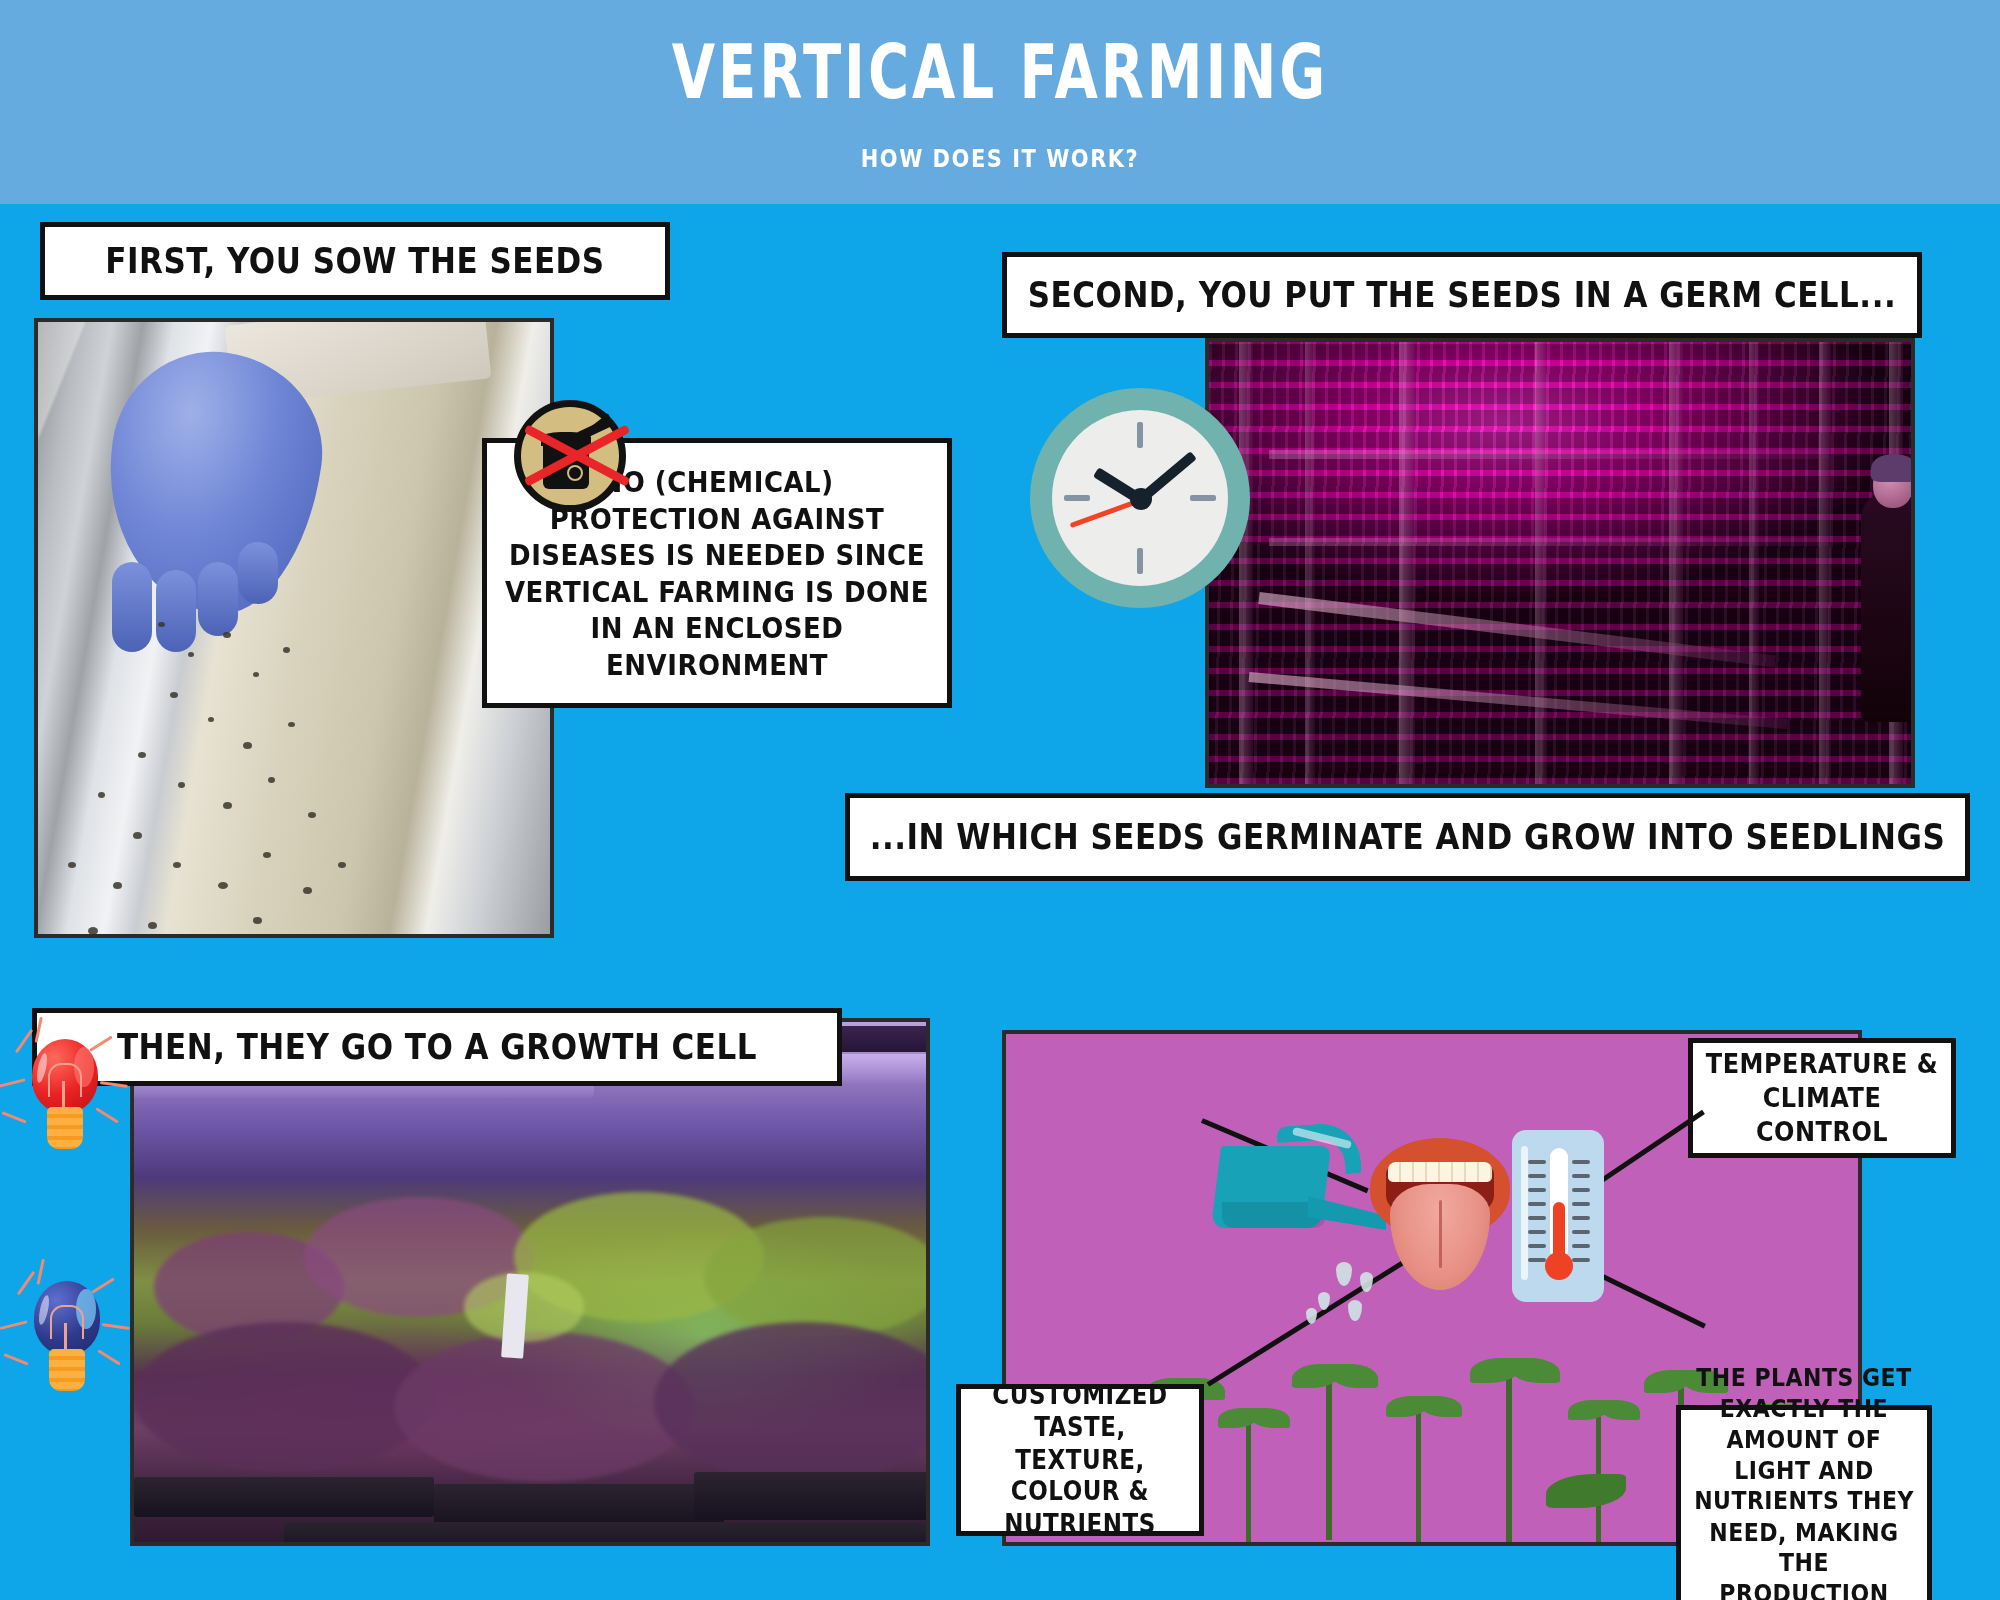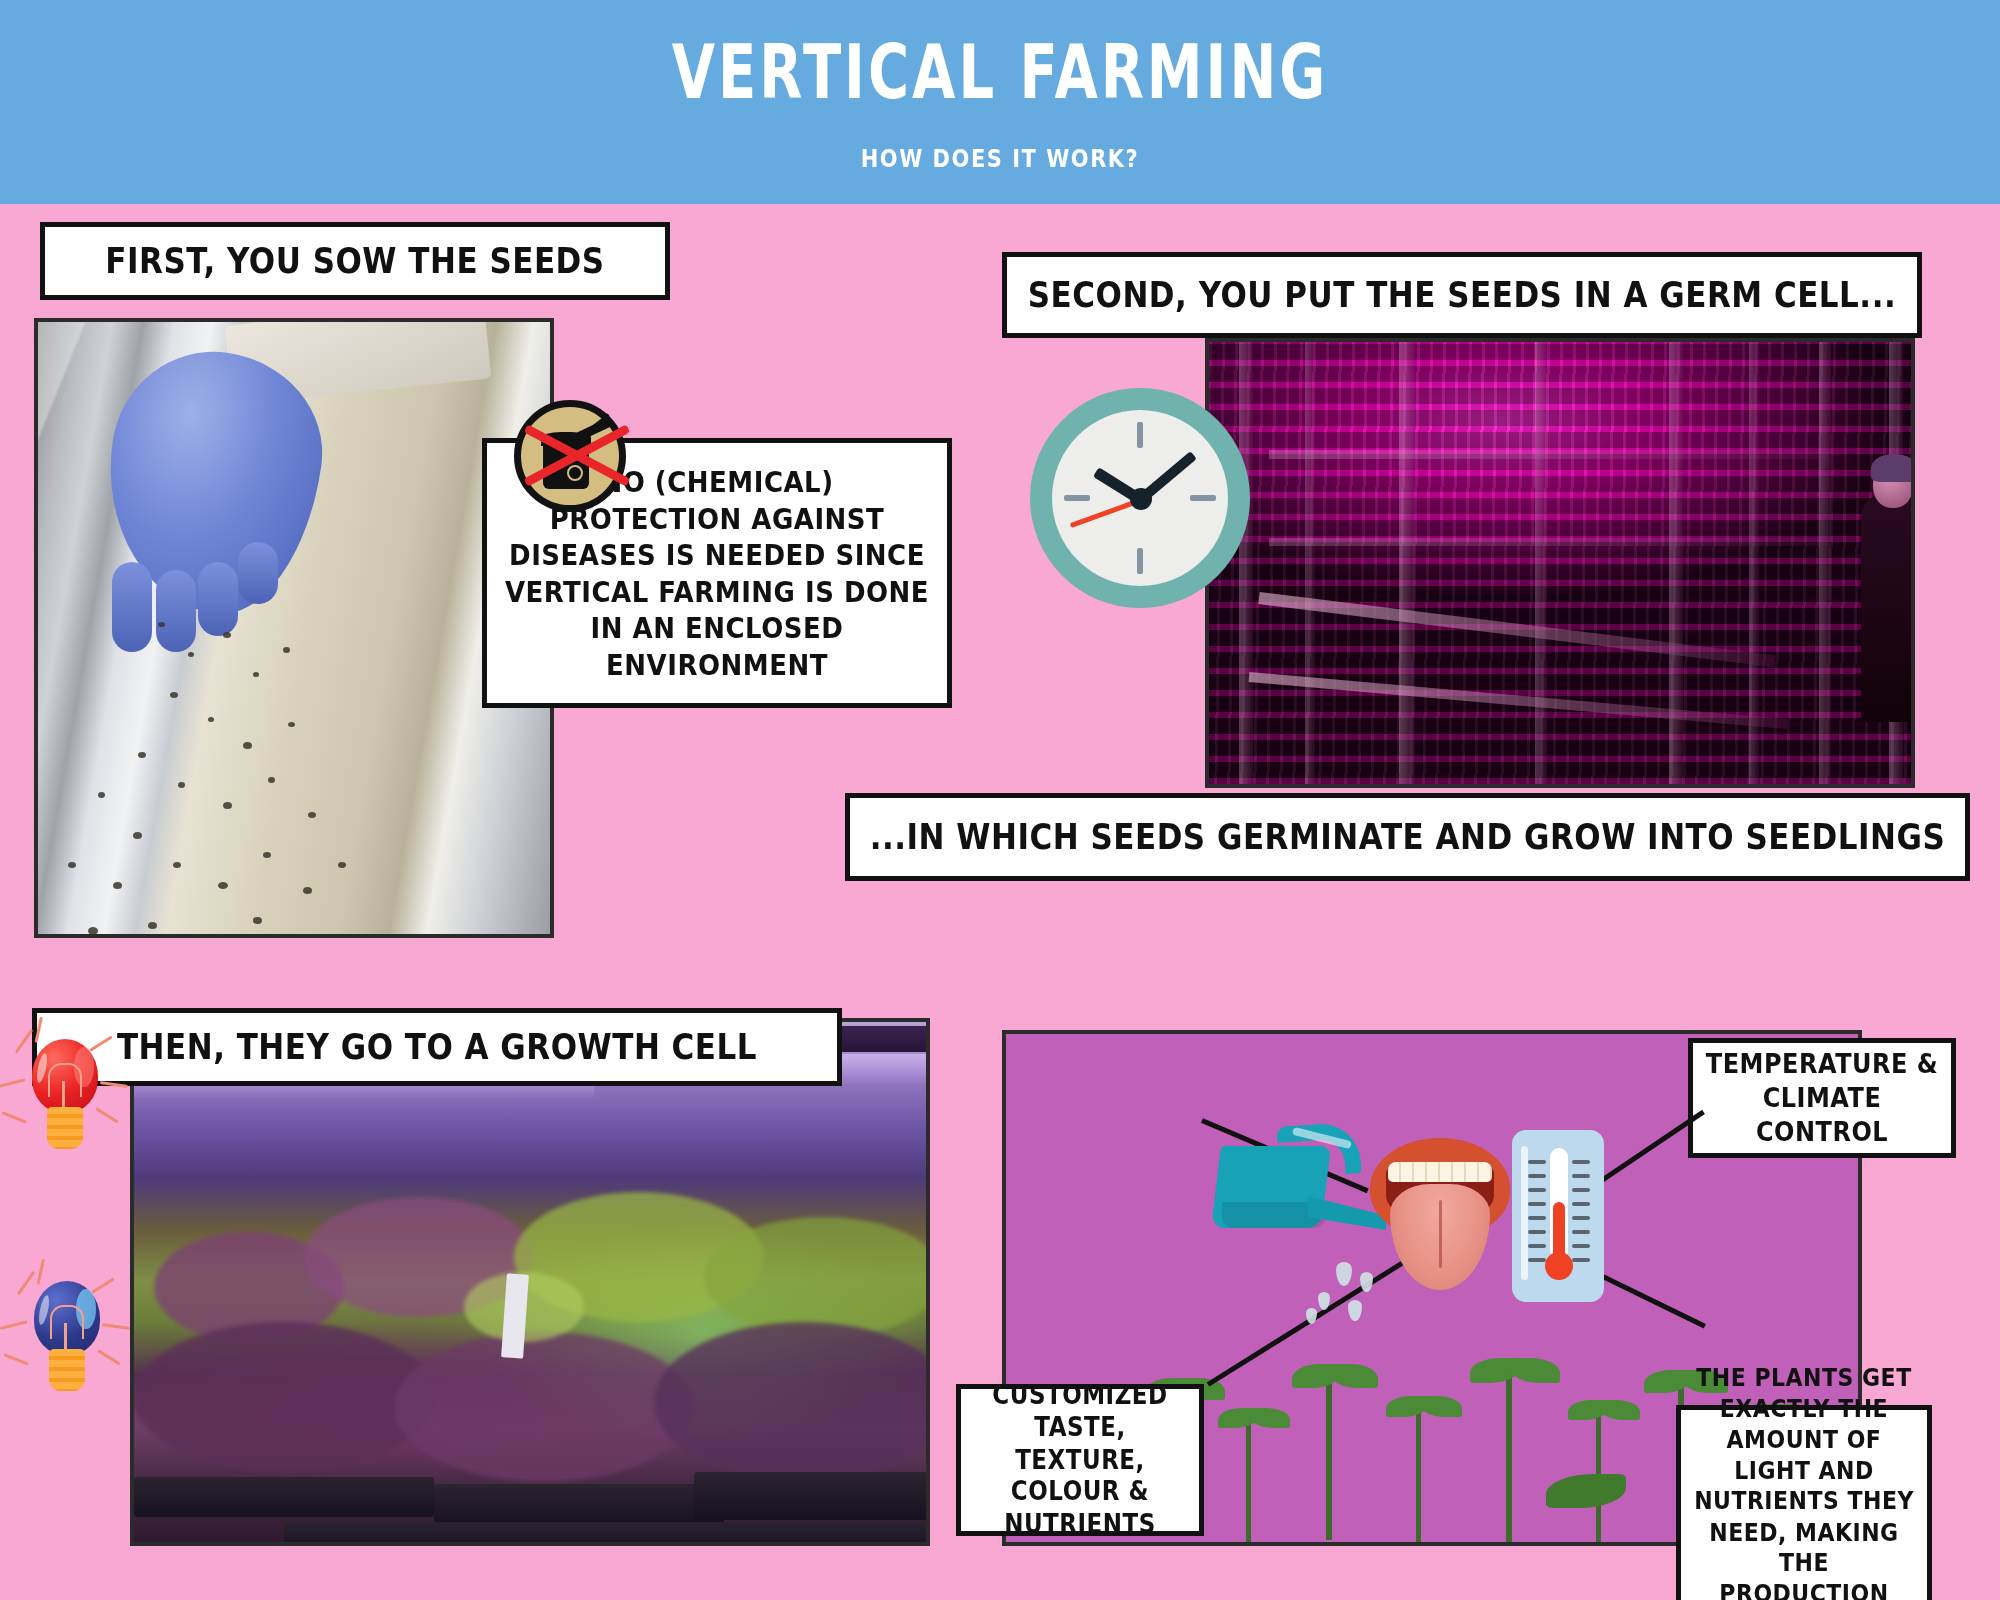--- a/index.html
+++ b/index.html
@@ -2,21 +2,21 @@
 <html><head>
 <meta charset="utf-8">
 <style>
   * { box-sizing: border-box; margin: 0; padding: 0; }
   html, body {
     width: 2000px; height: 1600px;
     background: #ffffff;
     font-family: "DejaVu Sans", sans-serif;
     overflow: hidden;
   }
-  #canvas { position: relative; width: 2000px; height: 1600px; background:#f9a8d4; }
+  #canvas { position: relative; width: 2000px; height: 1600px; background:#0ea5e9; }
 
   
   .header {
     position: absolute; left: 0; top: 0; width: 2000px; height: 204px;
     background: #66abdf;
   }
   .header-title {
     position: absolute; left: 0; top: 28px; width: 2000px;
     text-align: center;
     color: #ffffff;

